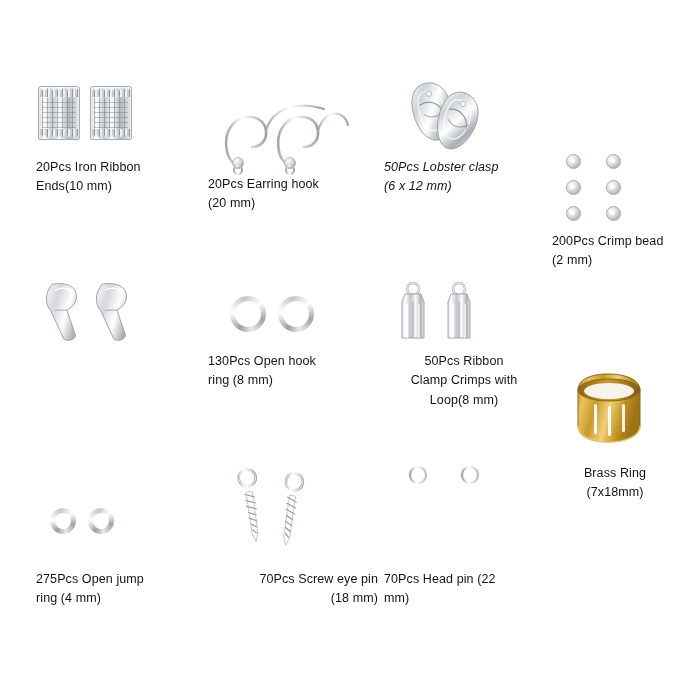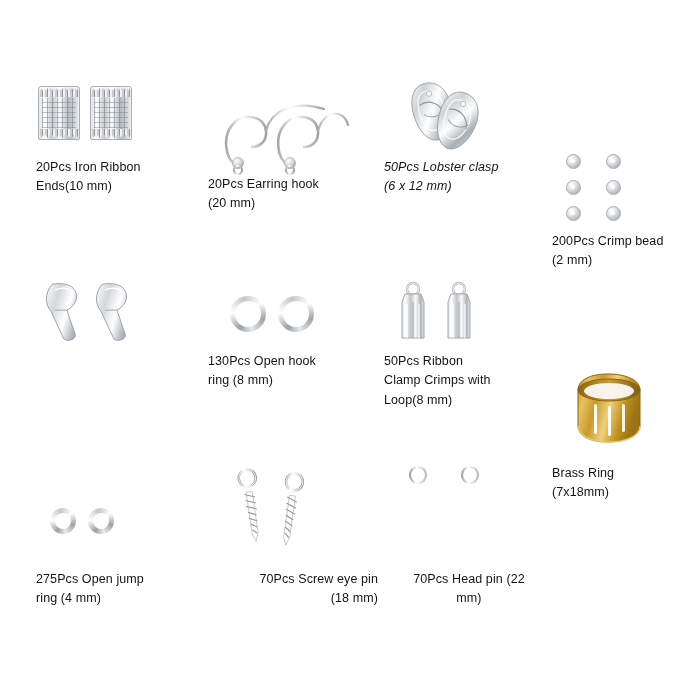--- a/index.html
+++ b/index.html
@@ -240,21 +240,21 @@
       <div class="ring" style="left:70px; top:18px; width:36px; height:36px;">
         <div class="hole" style="left:5px; top:5px; right:5px; bottom:5px;"></div>
       </div>
     </div>
     <div class="caption">
       <div>130Pcs Open hook</div>
       <div>ring (8 mm)</div>
     </div>
   </div>
 
-  <div class="item" style="left:384px; top:278px; width:160px;">
+  <div class="item" style="left:384px; top:278px; width:160px;text-align:center;">
     <div class="art" style="height:74px;">
       <svg width="160" height="74" viewBox="0 0 160 74">
         <defs>
           <linearGradient id="clampG" x1="0" y1="0" x2="1" y2="0">
             <stop offset="0" stop-color="#dfe2e4"></stop>
             <stop offset="0.15" stop-color="#ffffff"></stop>
             <stop offset="0.4" stop-color="#c0c5c9"></stop>
             <stop offset="0.62" stop-color="#fbfbfc"></stop>
             <stop offset="0.85" stop-color="#aeb4b8"></stop>
             <stop offset="1" stop-color="#e8eaec"></stop>
@@ -313,21 +313,21 @@
           <ellipse cx="37" cy="17" rx="25" ry="8" fill="#ffffff" opacity="0.9"></ellipse>
 
           <path d="M6 52 C6 62 20 68 37 68 C54 68 68 62 68 52" fill="none" stroke="#f2d77f" stroke-width="1.4" opacity="0.8"></path>
 
           <rect x="22" y="30" width="3" height="30" rx="1.5" fill="#ffffff" opacity="0.95"></rect>
           <rect x="36" y="32" width="3" height="30" rx="1.5" fill="#ffffff" opacity="0.95"></rect>
           <rect x="50" y="30" width="3" height="28" rx="1.5" fill="#ffffff" opacity="0.9"></rect>
         </g>
       </svg>
     </div>
-    <div class="caption" style="text-align:left;">
+    <div class="caption" style="text-align:center;">
       <div>Brass Ring</div>
       <div>(7x18mm)</div>
     </div>
   </div>
 
   <div class="item" style="left:36px; top:490px; width:150px;">
     <div class="art" style="height:80px;">
       <div class="ring" style="left:14px; top:18px; width:26px; height:26px;">
         <div class="hole" style="left:5px; top:5px; right:5px; bottom:5px;"></div>
       </div>
@@ -385,21 +385,21 @@
           <path d="M11 24 L17 24 L17 66 L14 74 L11 66 Z" fill="none" stroke="#aeb4b8" stroke-width="0.7"></path>
         </g>
       </svg>
     </div>
     <div class="caption">
       <div>70Pcs Screw eye pin</div>
       <div>(18 mm)</div>
     </div>
   </div>
 
-  <div class="item" style="left:384px; top:458px; width:170px;text-align:center;">
+  <div class="item" style="left:384px; top:458px; width:170px;">
     <div class="art" style="height:112px;">
       <svg width="170" height="112" viewBox="0 0 170 112">
         <defs>
           <linearGradient id="hpG" x1="0" y1="0" x2="1" y2="0">
             <stop offset="0" stop-color="#9aa0a5"></stop>
             <stop offset="0.4" stop-color="#ffffff"></stop>
             <stop offset="1" stop-color="#b3b9bd"></stop>
           </linearGradient>
         </defs>
 

